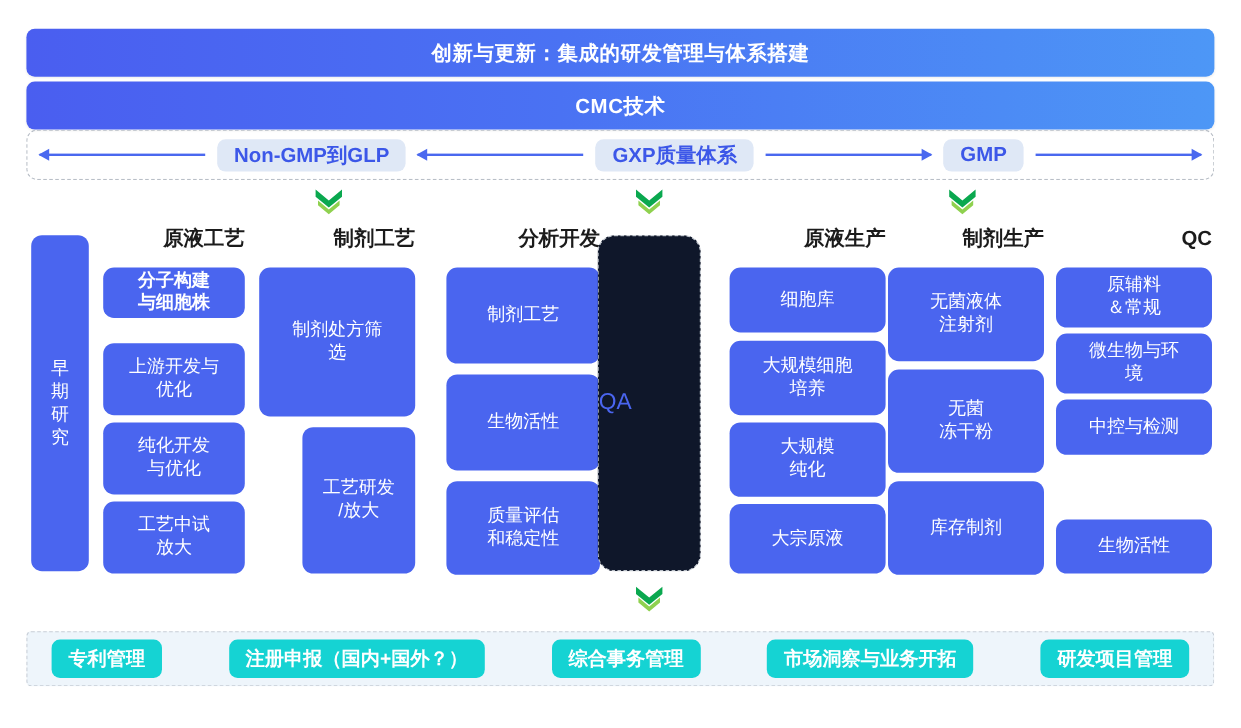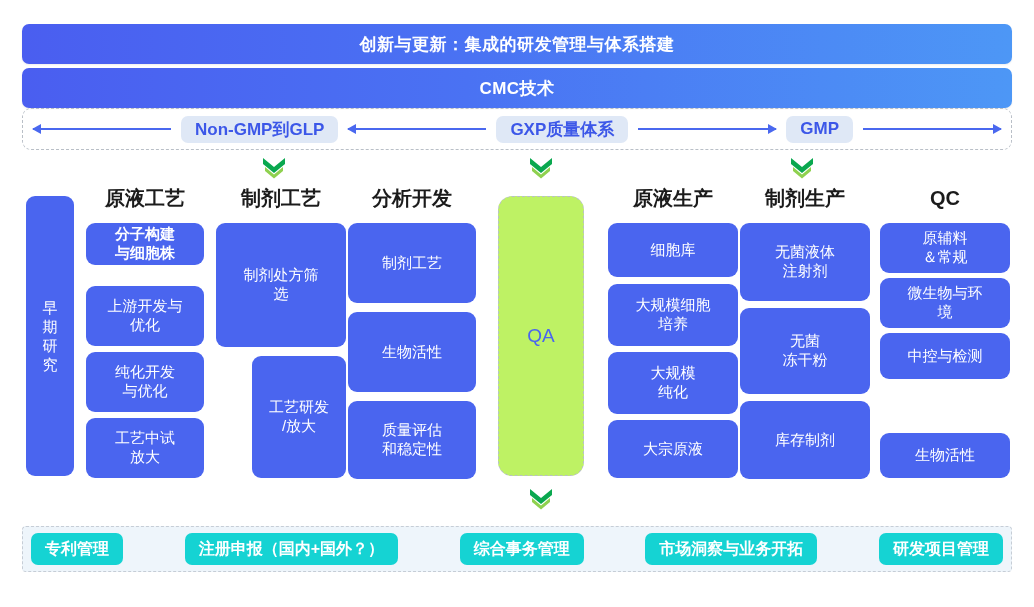--- a/index.html
+++ b/index.html
@@ -59,48 +59,48 @@
     position:absolute;left:26px;top:196px;width:48px;height:280px;
     background:#4a65ef;border-radius:9px;
     color:#fff;font-size:15px;line-height:1.28;
     display:flex;align-items:center;justify-content:center;text-align:center;
     writing-mode:horizontal-tb;
   }
   .early span{display:block;}
 
   .col{position:absolute;top:185px;}
   .col-title{
-    text-align:center;font-size:20px;font-weight:bold;color:#1b1b1b;
+    text-align:right;font-size:17px;font-weight:bold;color:#1b1b1b;
     height:27px;line-height:27px;white-space:nowrap;
   }
   .col-body{position:relative;}
   .cell{
     background:#4a65ef;color:#ffffff;border-radius:9px;
     display:flex;align-items:center;justify-content:center;text-align:center;
     font-size:15px;line-height:1.26;box-sizing:border-box;padding:2px 6px;
     position:absolute;left:0;right:0;
   }
   .cell span{display:block;}
 
   
   .qa{
     position:absolute;left:498px;top:196px;width:86px;height:280px;
-    border:1px dashed #b9bfc7;border-radius:14px;background:#bef264;
+    border:1px dashed #b9bfc7;border-radius:14px;background:#0f172a;
     box-sizing:border-box;
-    display:flex;align-items:center;justify-content:center;
+    display:flex;align-items:center;
     color:#4a65ef;font-size:19px;font-weight:500;
   }
 
   
   .bottom-strip{
     position:absolute;left:22px;top:526px;width:990px;height:46px;
     background:#eef5fb;border:1px dashed #c6cdd6;border-radius:4px;
     box-sizing:border-box;
     display:flex;align-items:center;justify-content:space-between;
-    padding:0 8px;gap:7px;
+    padding:0 20px;gap:7px;
   }
   .teal{
     background:#15d3d3;color:#ffffff;border-radius:7px;
     height:32px;display:flex;align-items:center;justify-content:center;
     font-size:16px;font-weight:bold;white-space:nowrap;padding:0 14px;
     flex:0 0 auto;
   }
 </style>
 </head>
 <body>
@@ -201,21 +201,21 @@
       </div>
       <div class="cell" style="top:144px;height:122px;margin-left:36px;">
         <div>
             <span>工艺研发</span>
             <span>/放大</span>
           </div>
       </div>
     </div>
   </div>
 
-  <div class="col" style="left:348px;width:128px;">
+  <div class="col" style="left:372px;width:128px;">
     <div class="col-title">分析开发</div>
     <div class="col-body" style="height:280px;">
       <div class="cell" style="top:11px;height:80px;">
         <div>
             <span>制剂工艺</span>
           </div>
       </div>
       <div class="cell" style="top:100px;height:80px;">
         <div>
             <span>生物活性</span>

